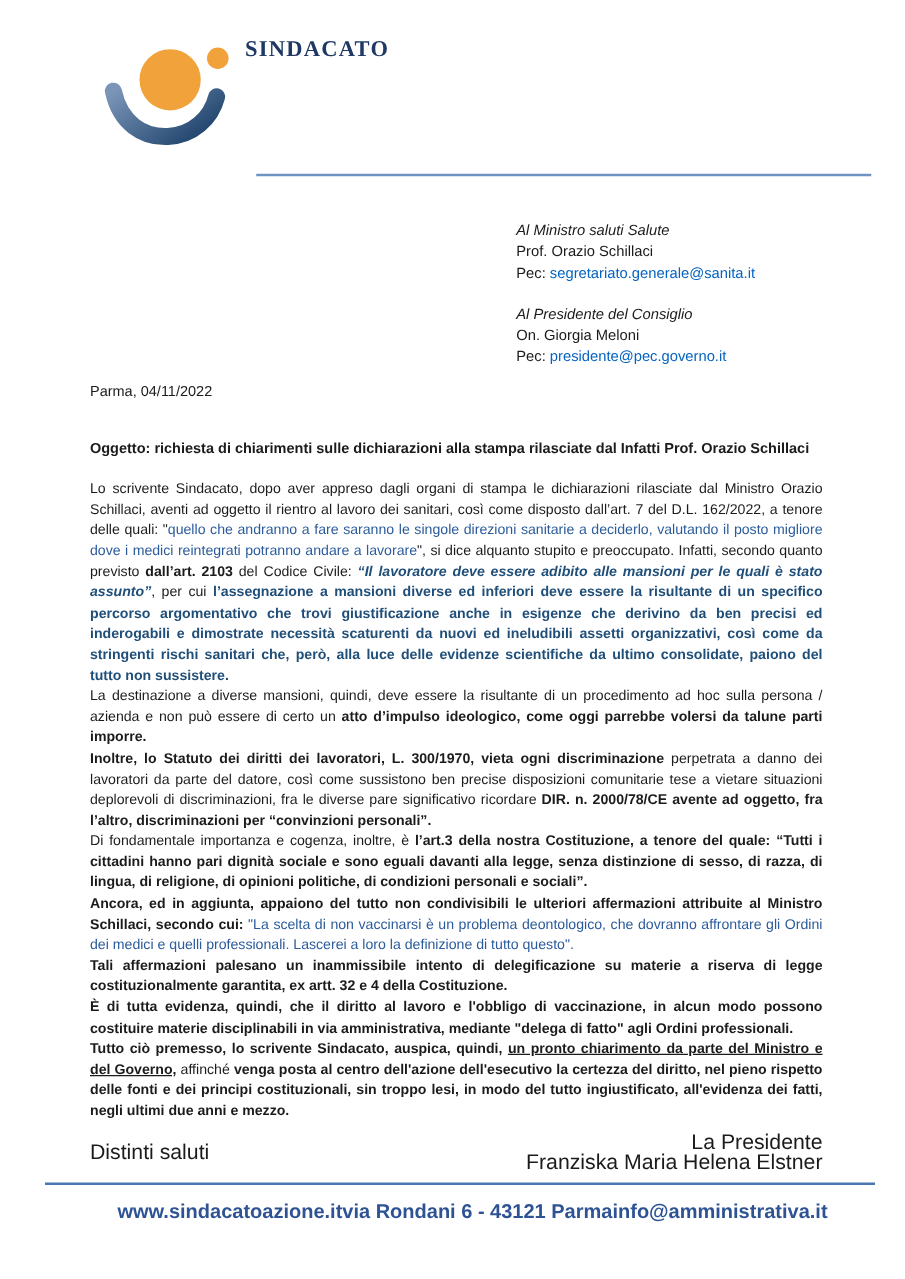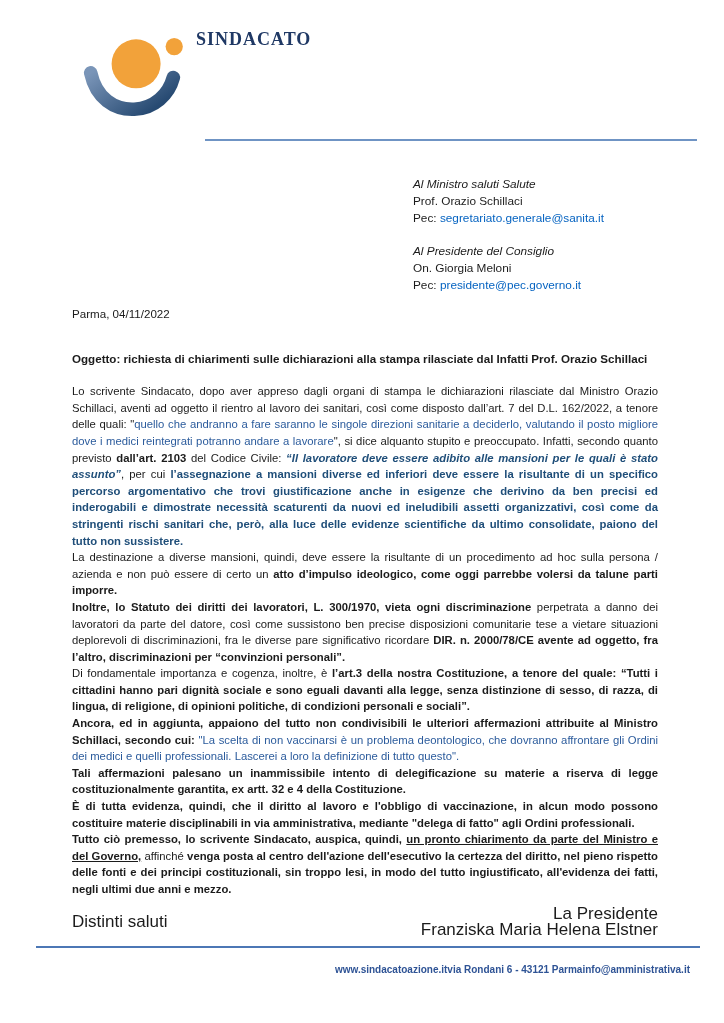--- a/index.html
+++ b/index.html
@@ -45,22 +45,22 @@
   .rqi{color:var(--quote)}
   .rqbi{font-weight:bold;font-style:italic;color:var(--emph)}
   .rbb{font-weight:bold;color:var(--emph)}
   .rbu{font-weight:bold;text-decoration:underline}
   
   .closing-row{margin-top:8px;display:flex;justify-content:space-between;align-items:center;font-size:17px}
   .signer{text-align:right}
   .signer-name{font-weight:normal}
   
   .foot-rule{position:absolute;left:36px;width:664px;top:946px;border-top:2px solid #4c77b5}
-  .foot-items{position:absolute;left:66px;right:34px;top:962px;display:flex;justify-content:flex-end;
-    color:var(--foot);font-weight:bold;font-size:10px}
+  .foot-items{position:absolute;left:66px;right:34px;top:962px;display:flex;justify-content:center;
+    color:var(--foot);font-weight:bold;font-size:16px}
   .foot-link{cursor:pointer}
 </style>
 </head>
 <body>
 
 <div class="page">
 
   <div class="logo">
     <svg width="118" height="92" viewBox="0 0 130 100" aria-hidden="true">
       <defs>

